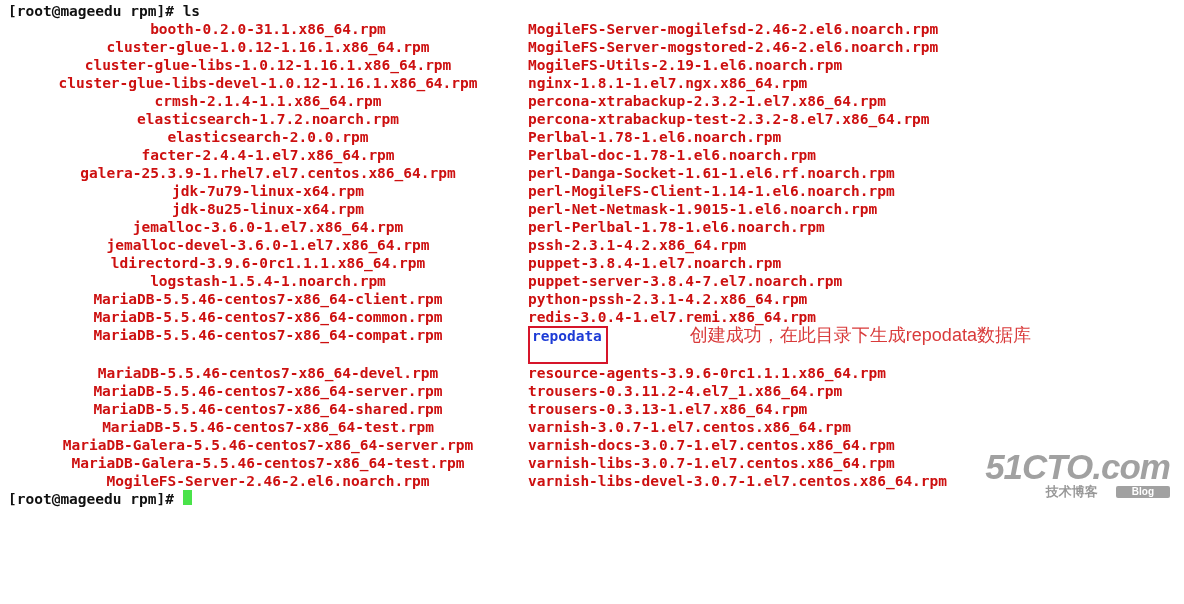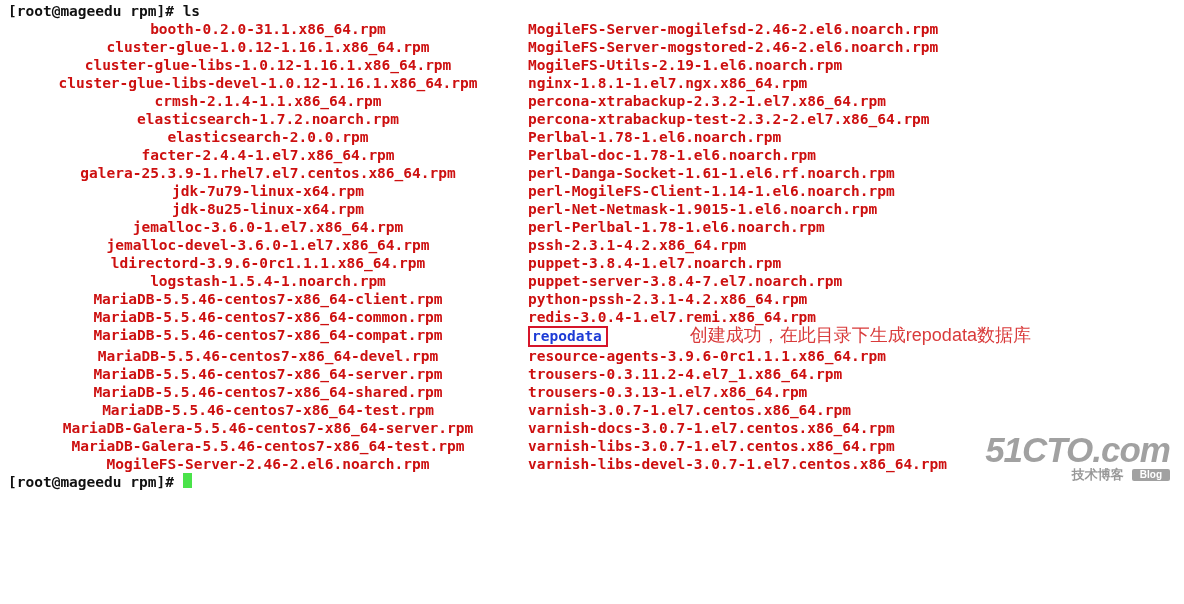--- a/index.html
+++ b/index.html
@@ -39,21 +39,21 @@
   }
   .cursor {
     display: inline-block;
     width: 9px;
     height: 15px;
     background: #4ae34a;
     vertical-align: -2px;
   }
   .boxed {
     border: 2px solid #d6152a;
-    padding: 0 4px 0 2px;
+    padding: 0 4px 17px 2px;
     display: inline-block;
     height: 17px;
     line-height: 16px;
   }
   .annot {
     color: #d93a3a;
     font-family: "SimSun", "Microsoft YaHei", sans-serif;
     font-size: 18px;
     font-weight: normal;
     margin-left: 82px;
@@ -81,23 +81,23 @@
     font-size: 13px;
     color: #444;
     font-weight: bold;
     margin-top: 1px;
   }
   .watermark .blog {
     display:inline-block;
     font-size:10px;
     color:#fff;
     background:#555;
-    padding:1px 8px;
+    padding:1px 16px;
     border-radius:2px;
-    margin-left:8px;
+    margin-left:18px;
     vertical-align: 1px;
   }
 </style>
 </head>
 <body>
 
 <div class="row">
   <div>
     <span class="black">[<span>root</span>@<span>mageedu</span> <span>rpm</span>]<span>#</span></span>
     <span class="black">ls</span>
@@ -120,21 +120,21 @@
     <div class="row">
       <div class="col-left"><span class="red">cluster-glue-libs-devel-1.0.12-1.16.1.x86_64.rpm</span></div>
       <div class="col-right"><span class="red">nginx-1.8.1-1.el7.ngx.x86_64.rpm</span></div>
     </div>
     <div class="row">
       <div class="col-left"><span class="red">crmsh-2.1.4-1.1.x86_64.rpm</span></div>
       <div class="col-right"><span class="red">percona-xtrabackup-2.3.2-1.el7.x86_64.rpm</span></div>
     </div>
     <div class="row">
       <div class="col-left"><span class="red">elasticsearch-1.7.2.noarch.rpm</span></div>
-      <div class="col-right"><span class="red">percona-xtrabackup-test-2.3.2-2.el7.x86_64.rpm</span></div>
+      <div class="col-right"><span class="red">percona-xtrabackup-test-2.3.2-8.el7.x86_64.rpm</span></div>
     </div>
     <div class="row">
       <div class="col-left"><span class="red">elasticsearch-2.0.0.rpm</span></div>
       <div class="col-right"><span class="red">Perlbal-1.78-1.el6.noarch.rpm</span></div>
     </div>
     <div class="row">
       <div class="col-left"><span class="red">facter-2.4.4-1.el7.x86_64.rpm</span></div>
       <div class="col-right"><span class="red">Perlbal-doc-1.78-1.el6.noarch.rpm</span></div>
     </div>
     <div class="row">

